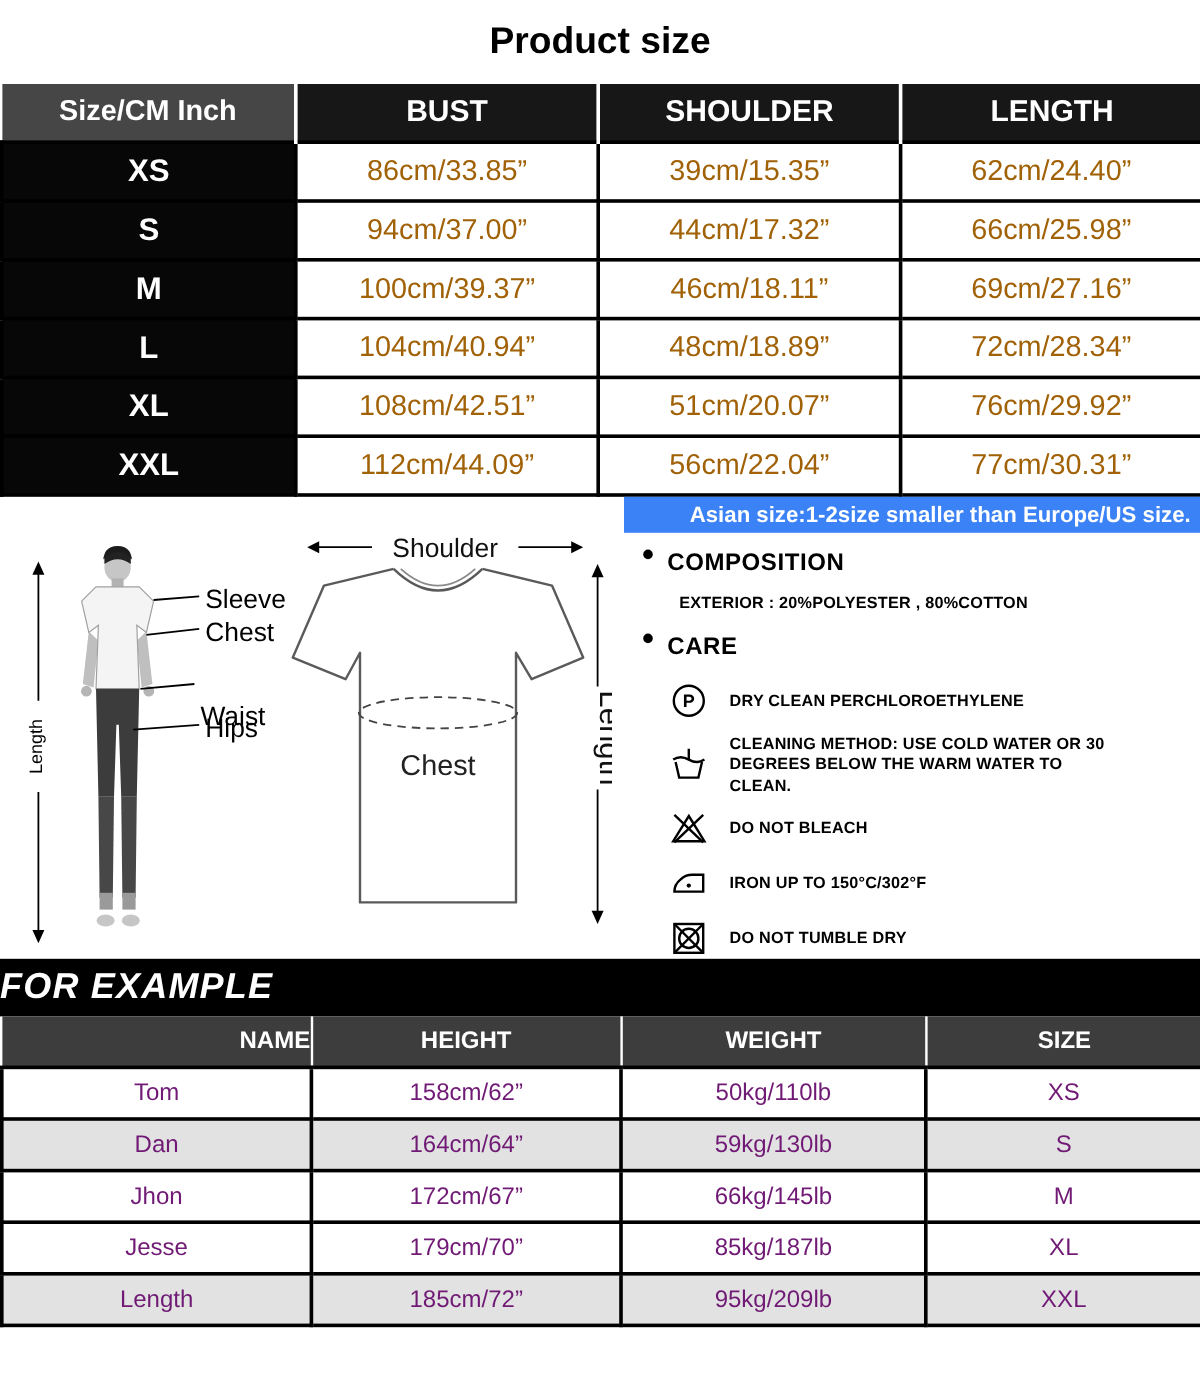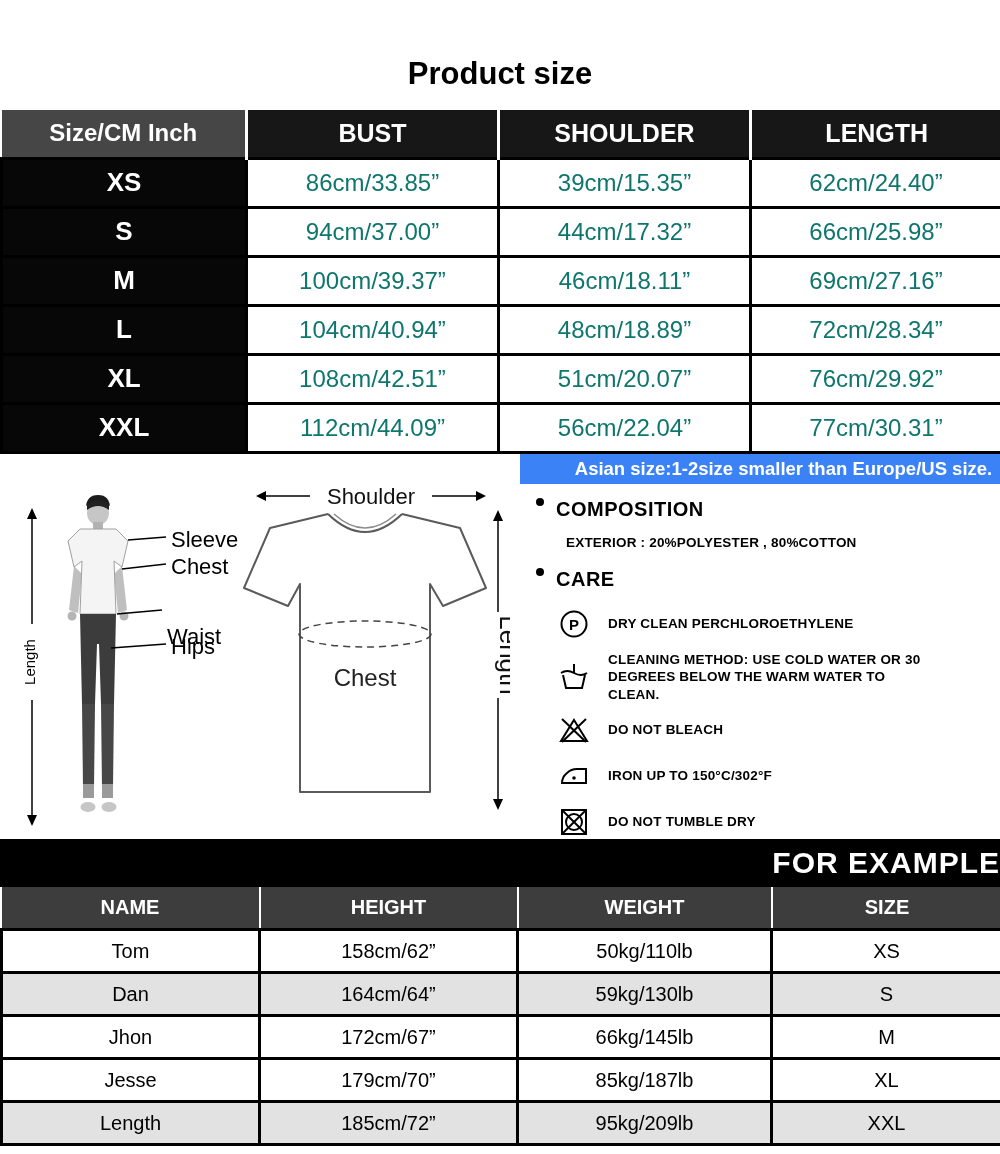--- a/index.html
+++ b/index.html
@@ -1,33 +1,33 @@
 <!DOCTYPE html>
 <html><head>
 <meta charset="utf-8">
 <style>
   * { margin:0; padding:0; box-sizing:border-box; }
   body {
     width:1000px; height:1154px; background:#fff; overflow:hidden;
     font-family:"Liberation Sans", sans-serif; color:#000; position:relative;
   }
   .page-title { height:70px; padding-top:16px; text-align:center;
-    font-size:31px; font-weight:bold; color:#000;margin-top:40px; }
+    font-size:31px; font-weight:bold; color:#000; }
 
   table { border-collapse:collapse; table-layout:fixed; width:1000px; }
 
   
   .size-table tr { height:49px; }
   .size-table tr.hdr { height:48px; }
   .size-table th { color:#fff; font-weight:bold; font-size:25px; text-align:center; }
   .size-table th.first { background:#464646; font-size:24px; }
   .size-table th.rest { background:#171717; border-left:3px solid #fff;margin-left:40px; }
   .size-table td.size-label { background:#070707; color:#fff; font-weight:bold;
     font-size:26px; text-align:center; border:3px solid #000; }
-  .size-table td.data { background:#fff; color:#0f766e; font-size:24px;
+  .size-table td.data { background:#fff; color:#a16207; font-size:24px;
     text-align:center; border:3px solid #000; }
 
   
   .note-row { height:30px; position:relative; }
   .note-bar { position:absolute; left:520px; top:0; width:527px; height:30px;
     background:#3b82f6; color:#fff; font-size:18.5px; font-weight:bold;
     line-height:30px; text-align:center; }
 
   
   .middle { position:relative; height:355px; }
@@ -40,27 +40,27 @@
     font-size:20px; font-weight:bold; margin:6px 0 14px 0; letter-spacing:.5px; }
   .dot { width:8px; height:8px; border-radius:50%; background:#000; flex:none; }
   .info-sub { margin:0 0 18px 30px; font-size:13.5px; font-weight:bold; letter-spacing:.2px; }
   .care-row { display:flex; align-items:center; gap:18px; padding-left:22px;
     margin-bottom:8px; min-height:38px; }
   .care-icon { width:32px; height:32px; flex:none; }
   .care-text { font-size:13.5px; font-weight:bold; max-width:320px; line-height:1.3;
     letter-spacing:.2px; }
 
   
-  .example-banner { height:48px; background:#000; color:#fff; text-align:right;
-    line-height:48px; font-size:30px; font-weight:bold; letter-spacing:1px; }
+  .example-banner { height:48px; background:#000; color:#fff; text-align:left;
+    line-height:48px; font-size:30px; font-weight:bold; letter-spacing:1px;font-style:italic; }
   .ex-table tr { height:43px; }
   .ex-table th { background:#3d3d3d; color:#fff; font-size:20px; font-weight:bold;
     text-align:center; border-left:2px solid #fff; border-bottom:3px solid #000; }
-  .ex-table th.fc { border-left:none; }
-  .ex-table td { border:3px solid #000; font-size:20px; color:#000000;
+  .ex-table th.fc { border-left:none;text-align:right; }
+  .ex-table td { border:3px solid #000; font-size:20px; color:#701a75;
     text-align:center; background:#fff; }
   .ex-table tr.alt td { background:#e2e2e2; }
 
   svg text { font-family:"Liberation Sans", sans-serif; }
 </style>
 </head>
 <body>
 
 <div class="page-title">Product size</div>
 

